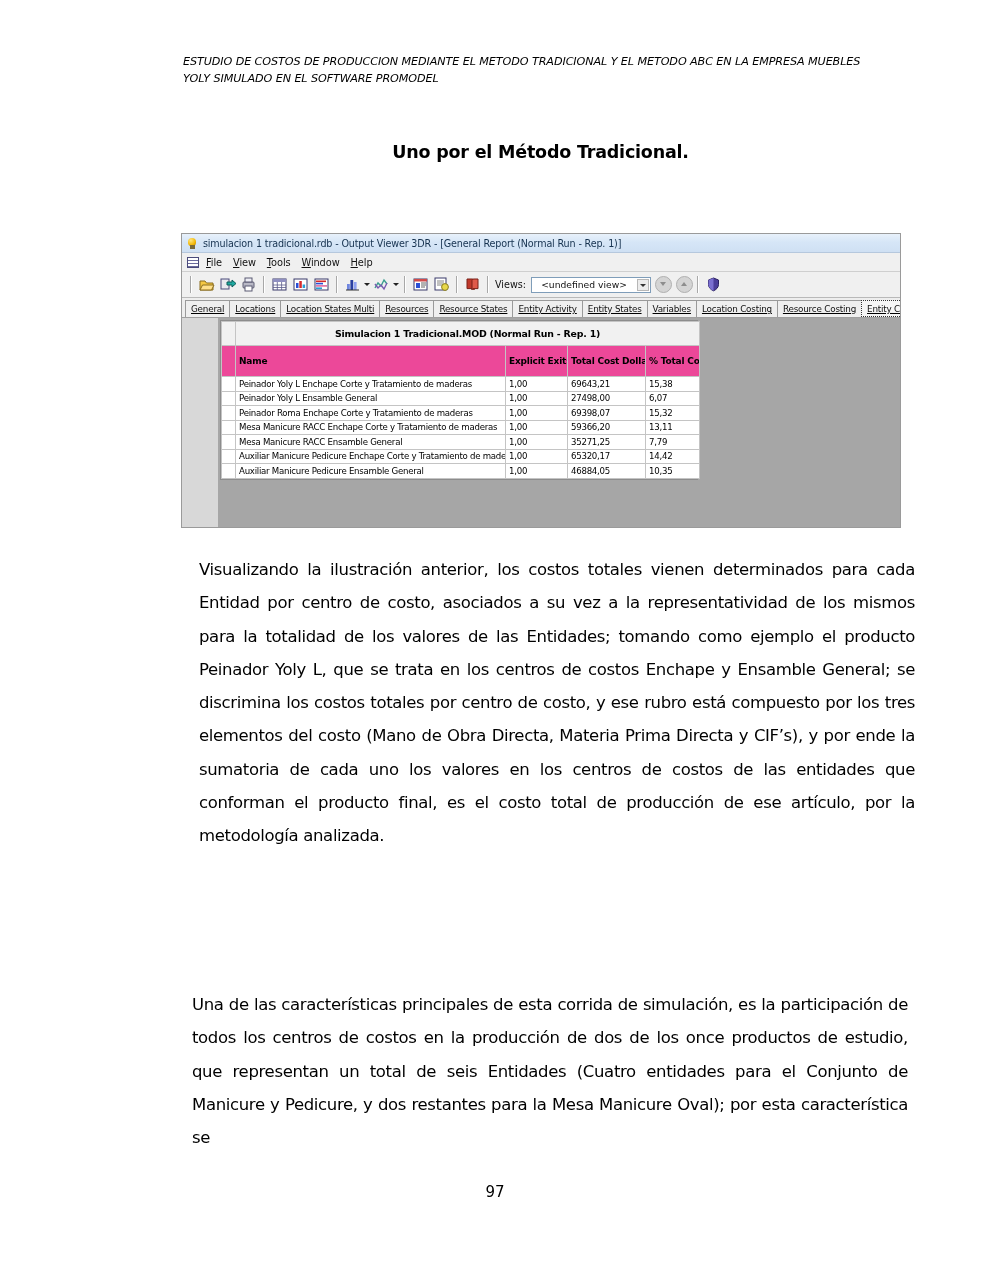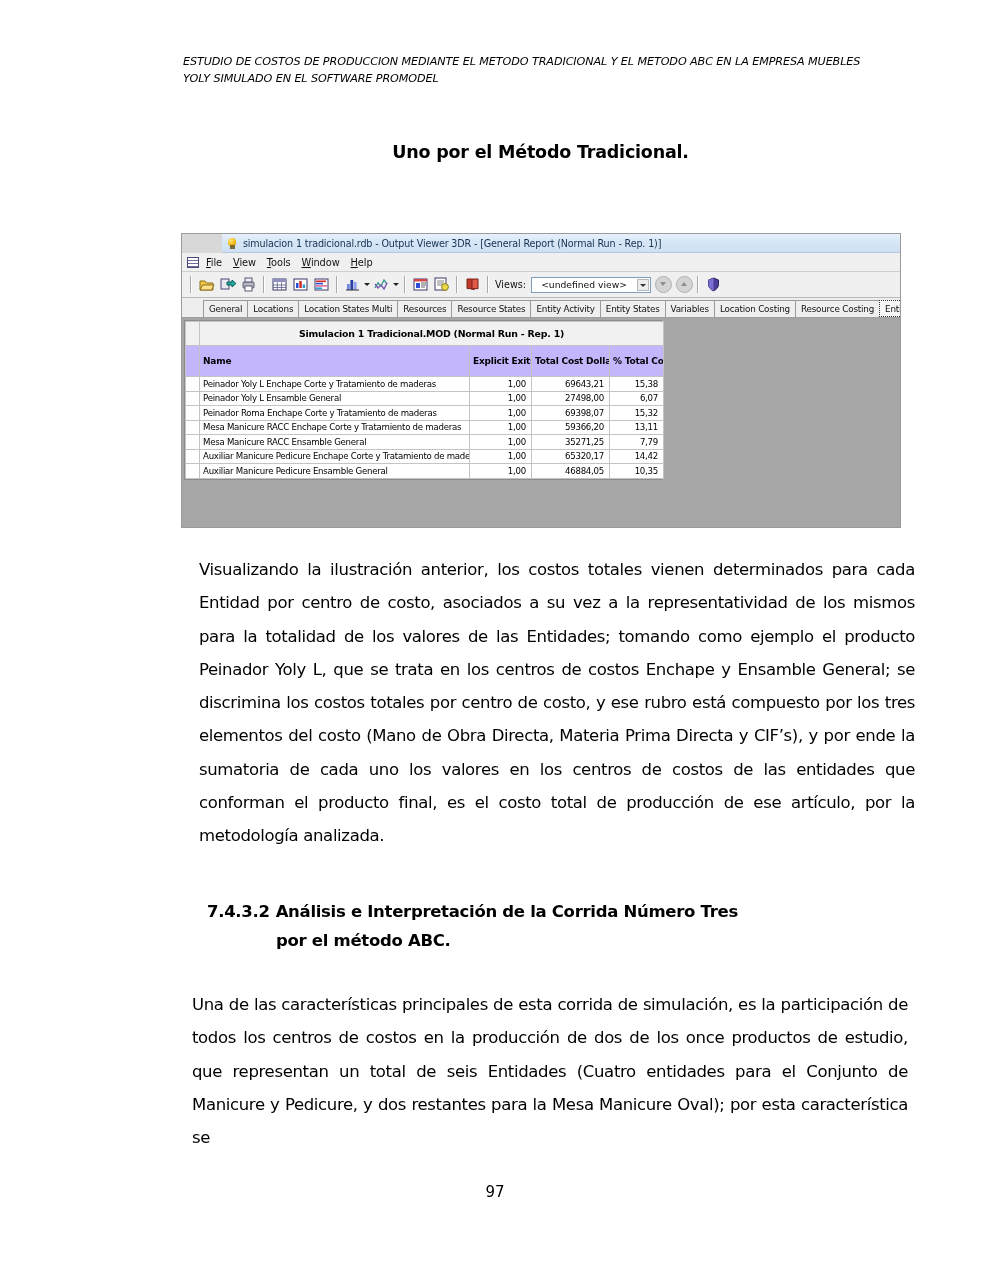--- a/index.html
+++ b/index.html
@@ -66,21 +66,20 @@
     overflow: hidden;
   }
   .titlebar {
     height: 19px;
     background: linear-gradient(to bottom, #e8f1fb 0%, #d6e6f7 45%, #cfe0f3 100%);
     border-bottom: 1px solid #b6c8dd;
     display: flex;
     align-items: center;
     padding-left: 4px;
     box-sizing: border-box;
-    margin-left: 40px;
   }
   .app-icon {
     width: 13px; height: 13px;
     margin-right: 4px;
     position: relative;
     flex: 0 0 auto;
   }
   .app-icon .bulb {
     position:absolute; left:2px; top:1px;
     width:8px; height:8px; border-radius:50% 50% 45% 45%;
@@ -216,23 +215,24 @@
   }
   .nav-circle.down:after { border-top:4px solid #8d8d8d; }
   .nav-circle.up:after { border-bottom:4px solid #8d8d8d; }
 
   
   .tabstrip {
     height: 20px;
     background: #eeeeee;
     display: flex;
     align-items: flex-end;
-    padding-left: 21px;
+    padding-left: 3px;
     border-bottom: 1px solid #9f9f9f;
     box-sizing: border-box;
+    text-decoration: underline;
   }
   .tab {
     height: 17px;
     line-height: 17px;
     padding: 0 5px;
     font-size: 8.8px;
     color: #111;
     background: #efefef;
     border: 1px solid #9a9a9a;
     border-bottom: none;
@@ -248,20 +248,21 @@
     position: relative;
     z-index: 3;
   }
 
   
   .report-area {
     position: relative;
     height: 209px;
     background: #a6a6a6;
     overflow: hidden;
+    margin-left: 36px;
   }
   .grid {
     position: absolute;
     left: 2px; top: 2px;
     width: 478px;
     background: #ffffff;
     border: 1px solid #8c8c8c;
     box-sizing: border-box;
   }
   .grid table {
@@ -288,30 +289,30 @@
   .title-row td {
     height: 24px;
     background: #f1f1f1;
     text-align: center;
     font-size: 9.4px;
     font-weight: bold;
     letter-spacing: -0.2px;
   }
   .head-row td {
     height: 31px;
-    background: #c4b5fd;
+    background: #ec4899;
     font-size: 9px;
     font-weight: bold;
     vertical-align: middle;
     letter-spacing: -0.2px;
   }
   .head-row td.num { text-align: center; }
   .data-row td { height: 14.5px; background: #ffffff; }
   .data-row td.name { text-align: left; }
-  .data-row td.num { text-align: right; padding-right: 5px; }
+  .data-row td.num { text-align: left; padding-right: 5px; }
   .col-name   { width: 270px; }
   .col-exits  { width: 62px; }
   .col-cost   { width: 78px; }
   .col-pct    { width: 54px; }
 
   
   .body-text {
     position: absolute;
     font-family: "DejaVu Sans", sans-serif;
     font-size: 16.5px;
@@ -587,22 +588,18 @@
               <td class="num">10,35</td>
             </tr>
           </tbody>
         </table>
       </div>
     </div>
   </div>
 
   <div class="body-text" id="para1">Visualizando la ilustración anterior,  los costos totales vienen determinados para cada Entidad por centro de costo, asociados a su vez a la representatividad de los mismos para la totalidad de los valores de las Entidades; tomando como ejemplo el producto Peinador Yoly L, que se trata en los centros de costos Enchape y Ensamble General; se discrimina los costos totales por centro de costo, y  ese rubro está compuesto por los tres elementos del costo (Mano de Obra Directa, Materia Prima Directa y CIF’s), y por ende la sumatoria de cada uno los valores en los centros de costos de las entidades que  conforman el producto final, es el costo total de producción de ese artículo, por la metodología analizada.</div>
 
-  <div class="section-heading">
-    <span class="num">7.4.3.2</span><span>Análisis e Interpretación de la Corrida Número Tres</span>
-    <span class="l2">por el método ABC.</span>
-  </div>
 
   <div class="body-text" id="para2">Una de las características principales de esta corrida de simulación, es la participación de todos los centros de costos en la producción de dos de los once productos de estudio, que representan un total de seis Entidades (Cuatro entidades para el Conjunto de Manicure y Pedicure, y dos restantes para la Mesa Manicure Oval); por esta característica se</div>
 
   <div class="page-number">97</div>
 
 </div>
 
 </body></html>

